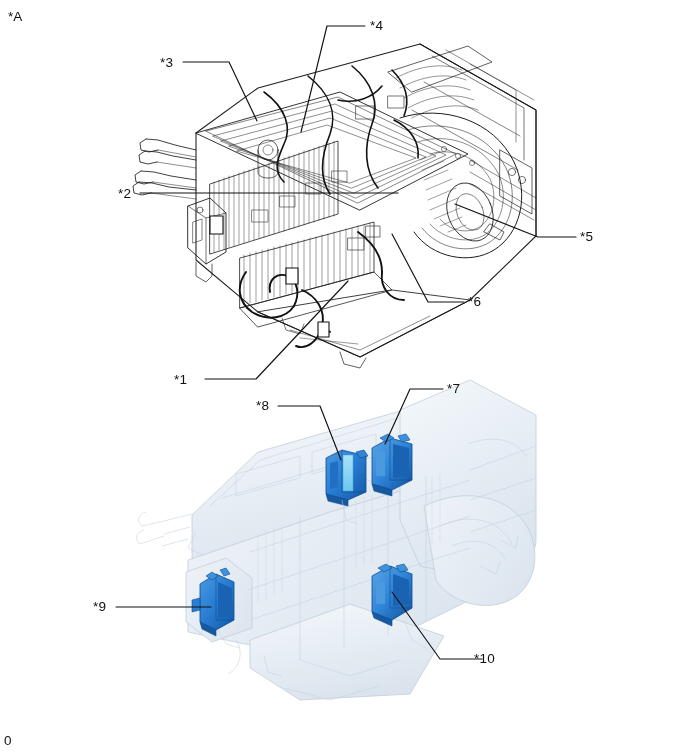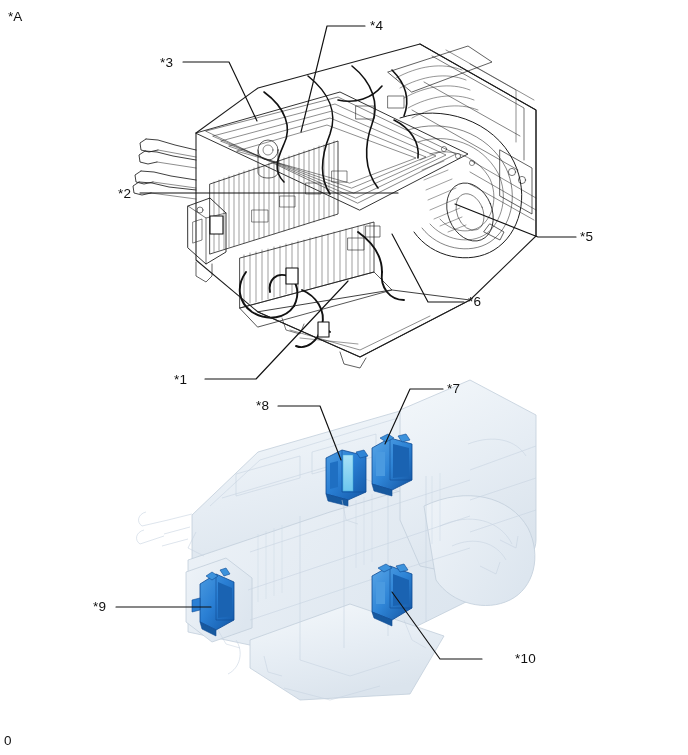--- a/index.html
+++ b/index.html
@@ -384,15 +384,15 @@
 
   <span class="callout" id="lbl-c1" style="left: 174px; top: 373px;">*1</span>
   <span class="callout" id="lbl-c2" style="left: 118px; top: 187px;">*2</span>
   <span class="callout" id="lbl-c3" style="left: 160px; top: 56px;">*3</span>
   <span class="callout" id="lbl-c4" style="left: 370px; top: 19px;">*4</span>
   <span class="callout" id="lbl-c5" style="left: 580px; top: 230px;">*5</span>
   <span class="callout" id="lbl-c6" style="left: 468px; top: 295px;">*6</span>
   <span class="callout" id="lbl-c7" style="left: 447px; top: 382px;">*7</span>
   <span class="callout" id="lbl-c8" style="left: 256px; top: 399px;">*8</span>
   <span class="callout" id="lbl-c9" style="left: 93px; top: 600px;">*9</span>
-  <span class="callout" id="lbl-c10" style="left: 515px; top: 652px;">*10</span>
+  <span class="callout" id="lbl-c10" style="left: 474px; top: 652px;">*10</span>
 
 </div>
 
 </body></html>

